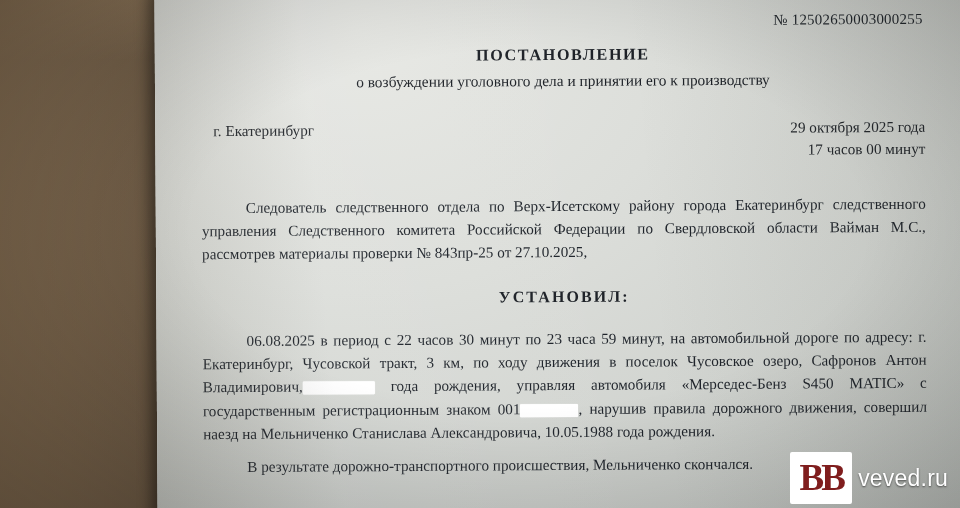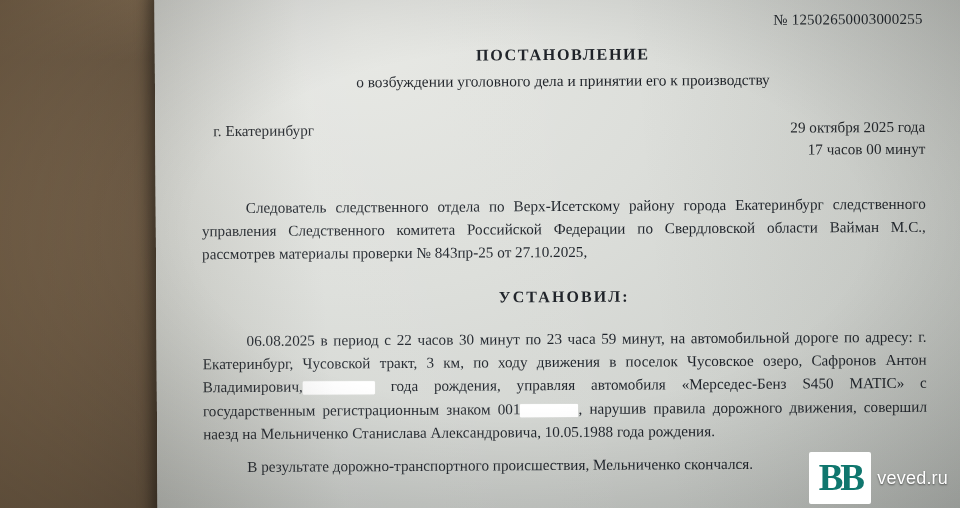--- a/index.html
+++ b/index.html
@@ -151,34 +151,34 @@
     bottom: 4px;
     display: flex;
     align-items: center;
     gap: 0;
     z-index: 40;
   }
   .wm-mark {
     width: 62px;
     height: 52px;
     background: #ffffff;
-    color: #0f766e;
+    color: #7f1d1d;
     font-family: "Liberation Serif", serif;
     font-weight: bold;
     font-size: 37px;
     line-height: 52px;
     text-align: center;
     letter-spacing: -3px;
     border-radius: 2px;
   }
   .wm-text {
     background: rgba(255,255,255,0.0);
     color: #ffffff;
     font-family: "Liberation Sans", sans-serif;
-    font-size: 18px;
+    font-size: 23px;
     line-height: 52px;
     height: 52px;
     padding: 0 6px 0 6px;
     letter-spacing: 0.2px;
     text-shadow: 0 1px 2px rgba(0,0,0,0.55);
   }
   
   #vignette {
     position: absolute;
     inset: 0;

